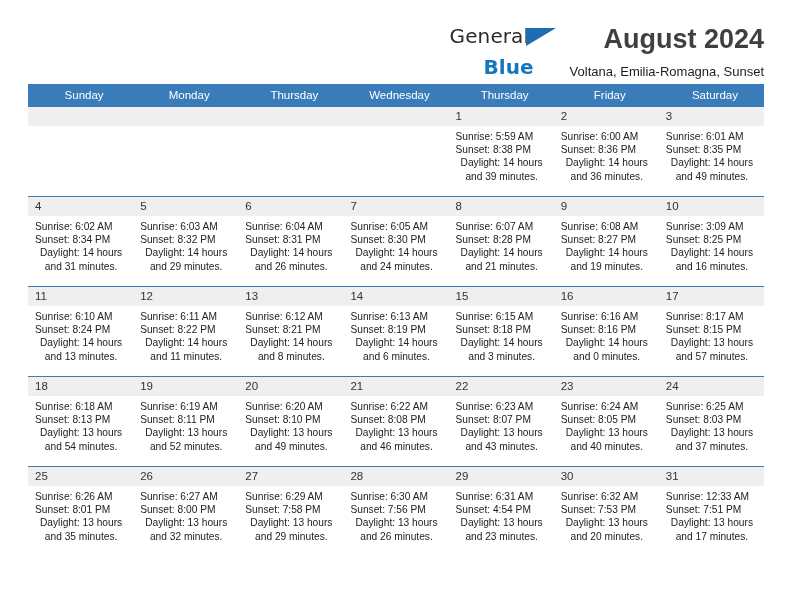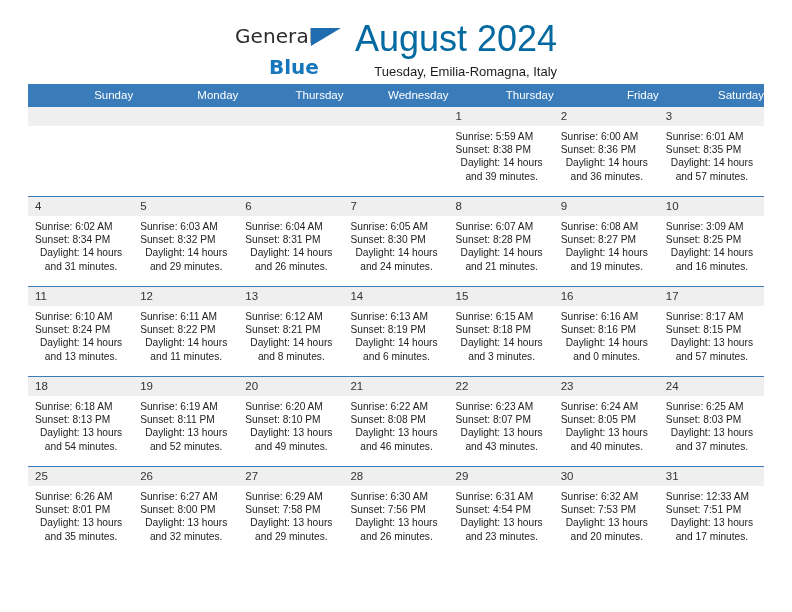--- a/index.html
+++ b/index.html
@@ -18,21 +18,21 @@
     position: relative;
     width: 792px;
     height: 612px;
     box-sizing: border-box;
     padding: 0 28px;
   }
 
   
   .header {
     display: flex;
-    justify-content: center;
+    justify-content: flex-end;
     align-items: flex-start;
     height: 72px;
     padding-top: 24px;
     box-sizing: border-box;
   }
   .logo {
     display: block;
     position: relative;
     width: 120px;
     height: 48px;
@@ -64,23 +64,23 @@
     height: 0;
     border-left: 30px solid #1f6cb0;
     border-bottom: 18px solid transparent;
     border-top: 0 solid transparent;
   }
   .title-block {
     text-align: right;
     padding-top: 0px;
   }
   .cal-title {
-    font-size: 36px;
-    font-weight: normal;
-    color: #0369a1;
+    font-size: 27px;
+    font-weight: bold;
+    color: #404040;
     line-height: 30px;
     margin: 0;
     font-family: "Liberation Sans", sans-serif;
   }
   .cal-subtitle {
     font-size: 13px;
     color: #1d1d1d;
     margin: 10px 0 0 0;
     line-height: 15px;
   }
@@ -90,21 +90,21 @@
     width: 736px;
     border-collapse: collapse;
     table-layout: fixed;
     margin-top: 12px;
   }
   .calendar th {
     background: #3a7cba;
     color: #ffffff;
     font-weight: normal;
     font-size: 11.5px;
-    text-align: right;
+    text-align: center;
     padding: 5px 0 5px 7px;
     height: 20px;
     box-sizing: border-box;
   }
   .calendar td {
     vertical-align: top;
     border-top: 1.5px solid #3a7cba;
     padding: 0;
     height: 90px;
     box-sizing: border-box;
@@ -141,21 +141,21 @@
 <div class="page">
 
   <div class="header">
     <div class="logo">
       <span class="logo-general">General</span>
       <span class="logo-triangle"></span>
       <span class="logo-blue">Blue</span>
     </div>
     <div class="title-block">
       <h1 class="cal-title">August 2024</h1>
-      <p class="cal-subtitle">Tuesday, Emilia-Romagna, Italy</p>
+      <p class="cal-subtitle">Voltana, Emilia-Romagna, Sunset</p>
     </div>
   </div>
 
   <table class="calendar">
     <thead>
       <tr>
         <th>Sunday</th>
         <th>Monday</th>
         <th>Thursday</th>
         <th>Wednesday</th>
@@ -192,21 +192,21 @@
               <div>Sunrise: 6:00 AM</div>
               <div>Sunset: 8:36 PM</div>
               <div class="daylight">Daylight: 14 hours and 36 minutes.</div>
             </div>
           </td>
           <td class="day-cell">
             <div class="daynum">3</div>
             <div class="info">
               <div>Sunrise: 6:01 AM</div>
               <div>Sunset: 8:35 PM</div>
-              <div class="daylight">Daylight: 14 hours and 57 minutes.</div>
+              <div class="daylight">Daylight: 14 hours and 49 minutes.</div>
             </div>
           </td>
         </tr>
         <tr>
           <td class="day-cell">
             <div class="daynum">4</div>
             <div class="info">
               <div>Sunrise: 6:02 AM</div>
               <div>Sunset: 8:34 PM</div>
               <div class="daylight">Daylight: 14 hours and 31 minutes.</div>

